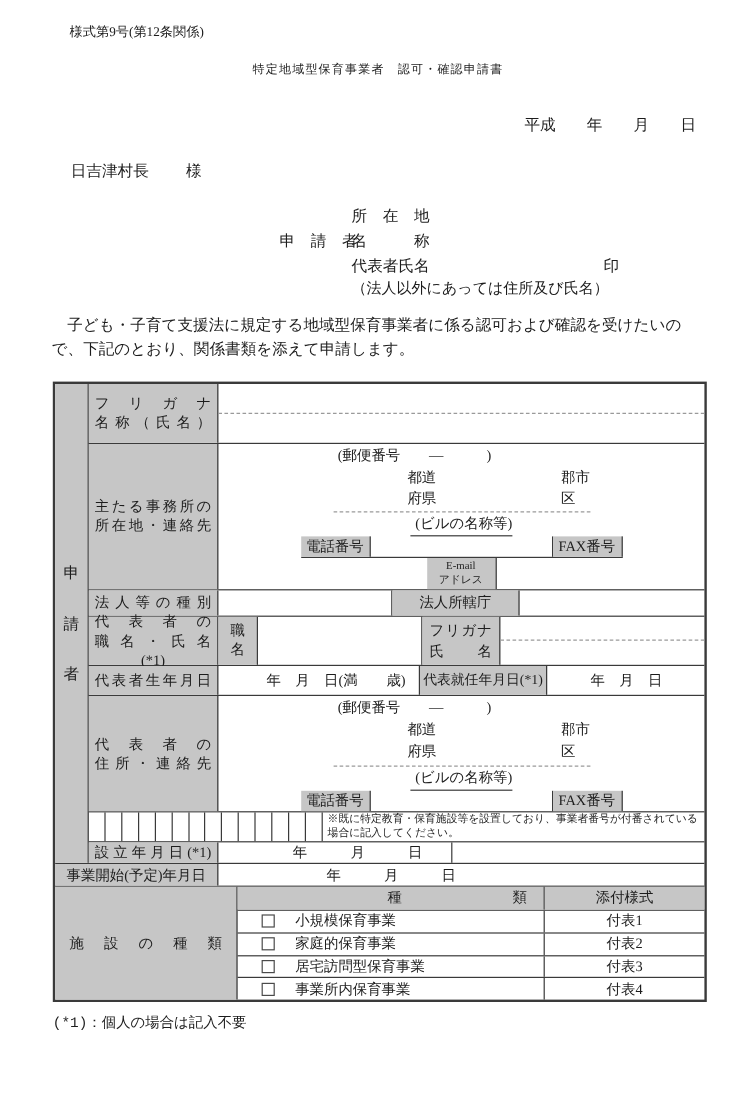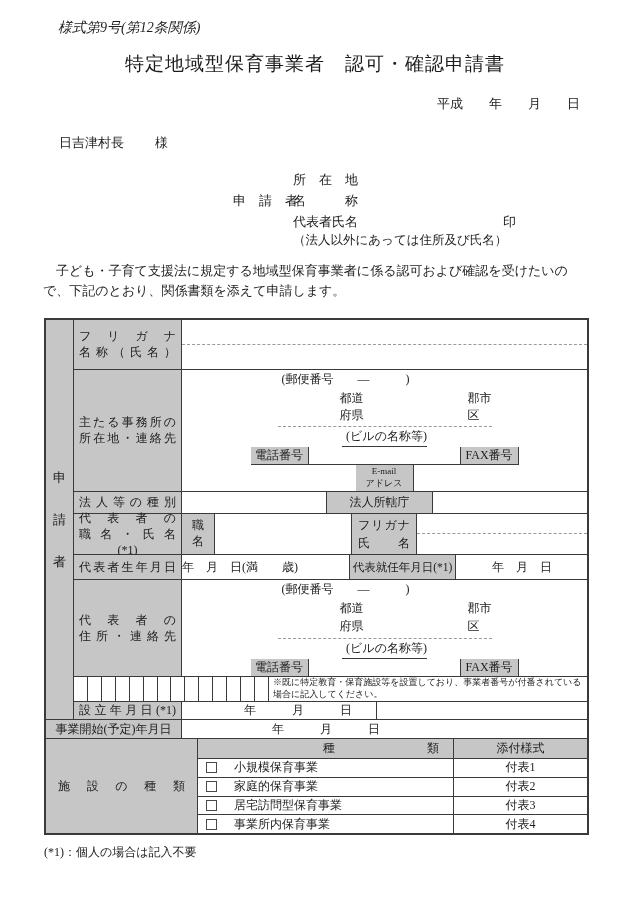--- a/index.html
+++ b/index.html
@@ -7,36 +7,36 @@
   .page {
     position:relative; width:630px; height:915px; background:#ffffff;
     font-family:"Liberation Serif","DejaVu Serif",serif; color:#1c1c1c;
     font-size:12px; overflow:hidden; margin:0 auto;
   }
   .abs { position:absolute; }
   .pre { white-space:pre-line; }
   .jst { text-align:justify; text-align-last:justify; -moz-text-align-last:justify; text-justify:inter-character; }
   .ctr { text-align:center; }
 
-  .form-number { left:58px; top:19px; font-size:14px;font-style:italic; }
-  .doc-title { left:0; right:0; top:51px; text-align:center; font-size:19px; letter-spacing:1px; }
+  .form-number { left:58px; top:19px; font-size:11px; }
+  .doc-title { left:0; right:0; top:51px; text-align:center; font-size:10px; letter-spacing:1px; }
   .date-line { left:437px; top:95px; font-size:13px; }
   .addressee { left:59px; top:134px; font-size:13px; }
   .addressee .hono { margin-left:31px; }
 
   .app-prefix { left:233px; top:192px; font-size:13px; }
   .app-loc   { left:293px; top:171px; font-size:13px; }
   .app-name  { left:293px; top:192px; font-size:13px; }
   .app-rep   { left:293px; top:213px; font-size:13px; }
   .app-seal  { left:503px; top:213px; font-size:13px; }
   .app-note  { left:293px; top:232px; font-size:12.5px; }
 
   .paragraph { left:43px; top:261px; width:547px; font-size:13px; line-height:20px; }
 
-  .footnote { left:44px; top:844px; font-size:12px; }
+  .footnote { left:44px; top:844px; font-size:12px;font-family:Liberation Mono, monospace; }
 
   
   .ft { left:44px; top:318px; width:545px; height:517px; border:2px solid #3a3a3a;
         display:flex; flex-direction:column; font-size:12px; line-height:1.25; }
   .gray { background:#c6c6c6; }
   .sec1 { display:flex; height:400px; border-bottom:1px solid #3a3a3a; }
   .appcol { width:28px; border-right:1px solid #3a3a3a; display:flex; align-items:center;
             justify-content:center; text-align:center; line-height:42px; font-size:13px; }
   .s1rows { flex:1; display:flex; flex-direction:column; min-width:0; }
   .r { display:flex; border-bottom:1px solid #3a3a3a; min-height:0; }
@@ -73,21 +73,21 @@
 
   .shoku { width:33px; border-right:1px solid #3a3a3a; display:flex; align-items:center;
            justify-content:center; text-align:center; line-height:1.3; }
   .sval { width:137px; border-right:1px solid #3a3a3a; }
   .furil { width:65px; border-right:1px solid #3a3a3a; display:flex; flex-direction:column;
            justify-content:center; padding:0 6px; gap:3px; }
   .fvcol { flex:1; display:flex; flex-direction:column; }
   .fv1 { height:20px; border-bottom:1px dashed #9a9a9a; }
   .fv2 { flex:1; }
 
-  .bd1 { width:168px; border-right:1px solid #3a3a3a; display:flex; align-items:center; }
+  .bd1 { width:168px; border-right:1px solid #3a3a3a; display:flex; align-items:center; padding-left:40px; }
   .bd2 { width:106px; border-right:1px solid #3a3a3a; display:flex; align-items:center; justify-content:center; font-size:11.5px; }
   .bd3 { flex:1; display:flex; align-items:center; padding-left:36px; }
 
   .boxes { width:195px; border-right:1px solid #3a3a3a; display:flex; }
   .bn-box { flex:1; border-right:1px solid #3a3a3a; }
   .bn-box:last-child { border-right:none; }
   .bnote { flex:1; font-size:9px; line-height:1.3; padding:1px 4px; display:flex; align-items:center; }
 
   .dv1 { width:195px; border-right:1px solid #3a3a3a; display:flex; align-items:center; }
   .dv1 span { margin-left:62px; }
@@ -100,21 +100,21 @@
 
   .sec3 { flex:1; display:flex; }
   .lbl3 { width:152px; border-right:1px solid #3a3a3a; display:flex; flex-direction:column; justify-content:center; padding:0 12px; }
   .ftcol { flex:1; display:flex; flex-direction:column; }
   .fthead { height:20px; border-bottom:1px solid #3a3a3a; display:flex; }
   .fth1 { flex:1; border-right:1px solid #3a3a3a; display:flex; align-items:center;
           justify-content:space-between; padding-left:125px; padding-right:14px; }
   .fth2 { width:133px; display:flex; align-items:center; justify-content:center; }
   .ftrow { flex:1; border-bottom:1px solid #3a3a3a; display:flex; }
   .ftrow:last-child { border-bottom:none; }
-  .ftc1 { flex:1; border-right:1px solid #3a3a3a; display:flex; align-items:center; padding-left:8px; gap:17px; }
+  .ftc1 { flex:1; border-right:1px solid #3a3a3a; display:flex; align-items:center; padding-left:20px; gap:17px; }
   .ftc2 { width:133px; display:flex; align-items:center; justify-content:center; }
   .cbx { width:11px; height:11px; border:1px solid #4a4a4a; background:#fff; flex:0 0 auto; }
 </style>
 </head>
 <body>
 
 <div class="page">
 
   <div class="abs form-number">様式第9号(第12条関係)</div>
   <div class="abs doc-title">特定地域型保育事業者　認可・確認申請書</div>

